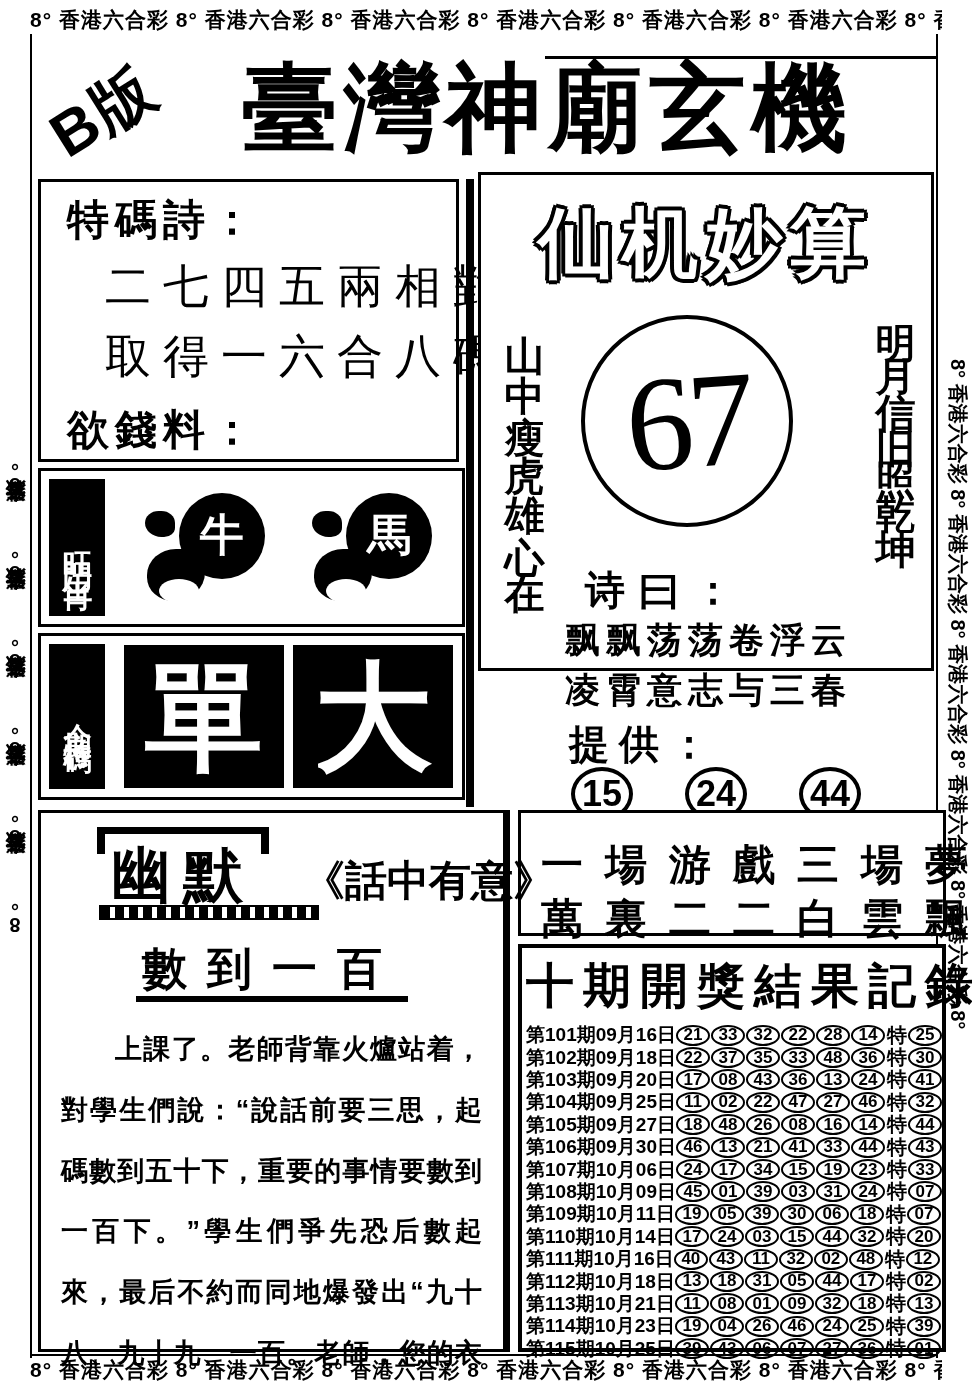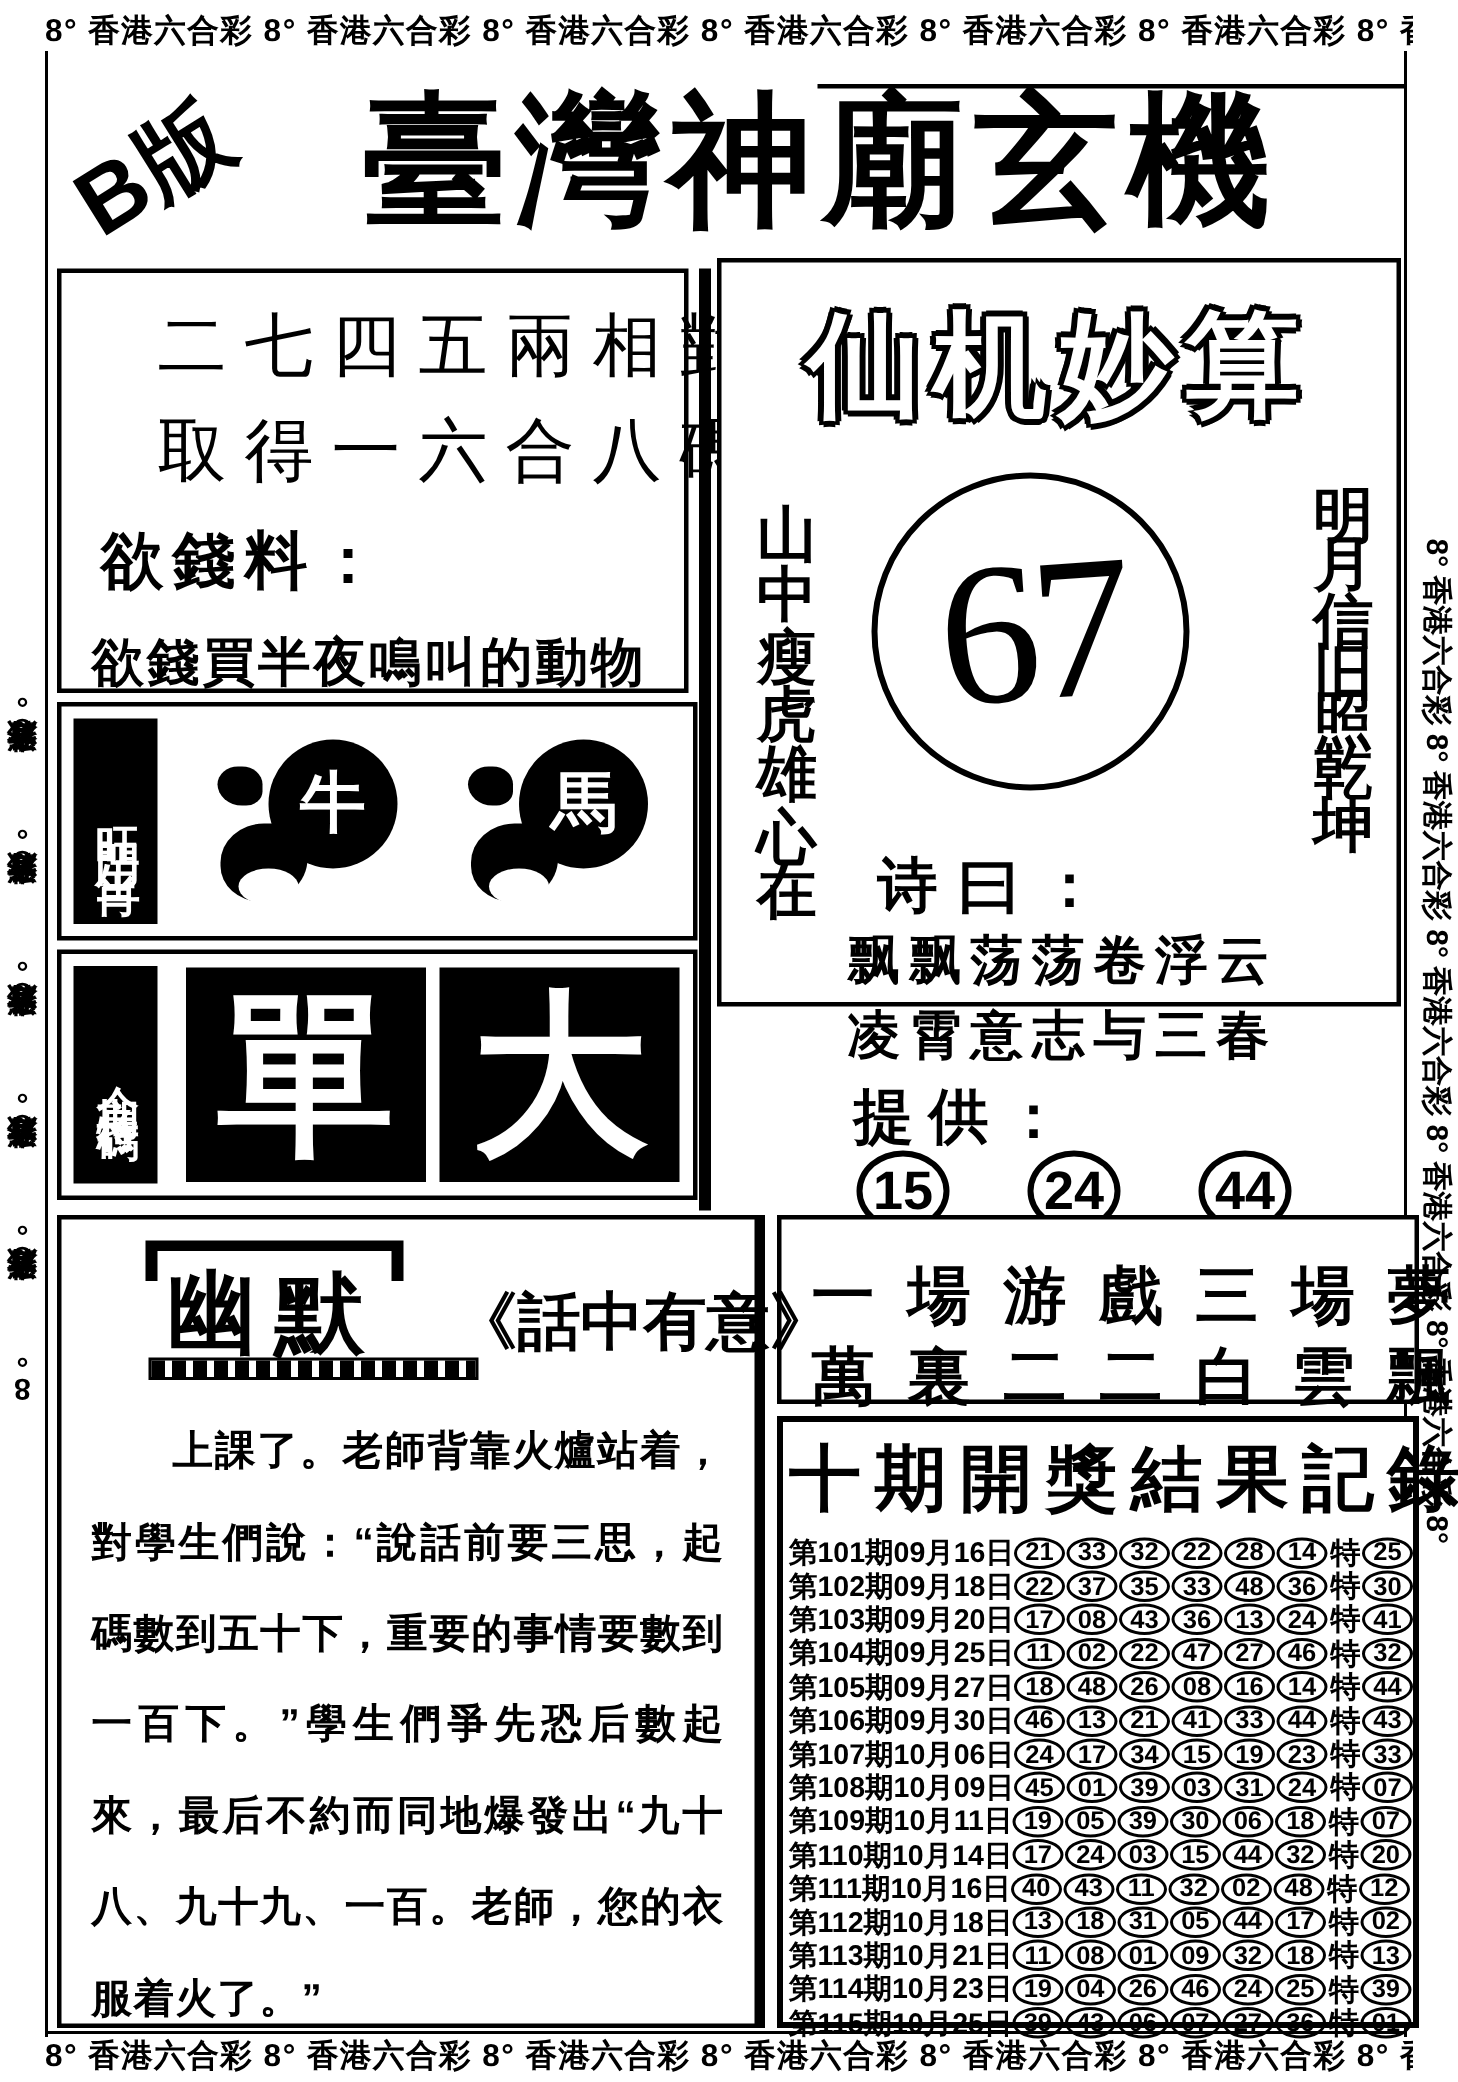--- a/index.html
+++ b/index.html
@@ -157,20 +157,21 @@
   <div class="strip strip-right">8° 香港六合彩 8° 香港六合彩 8° 香港六合彩 8° 香港六合彩 8° 香港六合彩 8°</div>
   <div class="frame-left"></div>
   <div class="frame-right"></div>
   <div class="frame-bottom"></div>
   <div class="hline-top-right"></div>
 
   <div class="edition">B版</div>
   <div class="main-title">臺灣神廟玄機</div>
 
   <div class="box box-poem">
+    <div class="lbl-big">特碼詩：</div>
     <div class="poem-line">二七四五兩相對</div>
     <div class="poem-line">取得一六合八碼</div>
     <div class="lbl-big mt18">欲錢料：</div>
     <div class="money-hint">欲錢買半夜鳴叫的動物</div>
   </div>
 
   <div class="box box-zodiac">
     <div class="vlabel">旺門生肖</div>
     <div class="zodiac-animals">
       <div class="animal">
@@ -220,20 +221,23 @@
     <div class="couplet-line">一場游戲三場夢</div>
     <div class="couplet-line">萬裏二二白雲飄</div>
   </div>
 
   <div class="box box-story">
     <div class="story-head">
       <div class="humor-title">幽默</div>
       <div class="diamond-band"></div>
       <div class="bracket-title">《話中有意》</div>
     </div>
+    <div class="story-subtitle">
+      <span>數到一百</span>
+    </div>
     <div class="story-text">上課了。老師背靠火爐站着，對學生們說：“說話前要三思，起碼數到五十下，重要的事情要數到一百下。”學生們爭先恐后數起來，最后不約而同地爆發出“九十八、九十九、一百。老師，您的衣服着火了。”</div>
   </div>
 
   <div class="box box-results">
     <div class="results-title">十期開獎結果記錄</div>
     <div>
         <div class="result-row">
           <span class="r-label">第101期09月16日</span>
           <span class="ball">21</span>
           <span class="ball">33</span>

